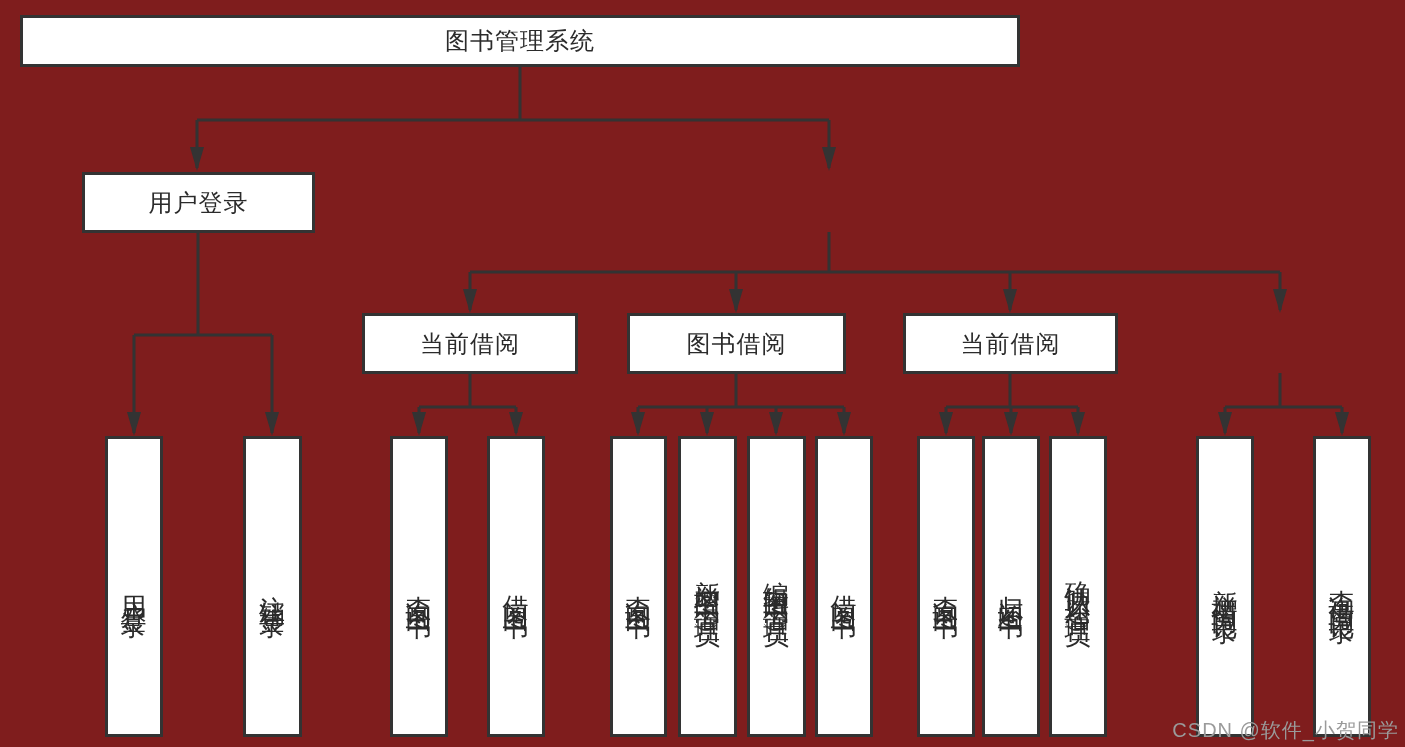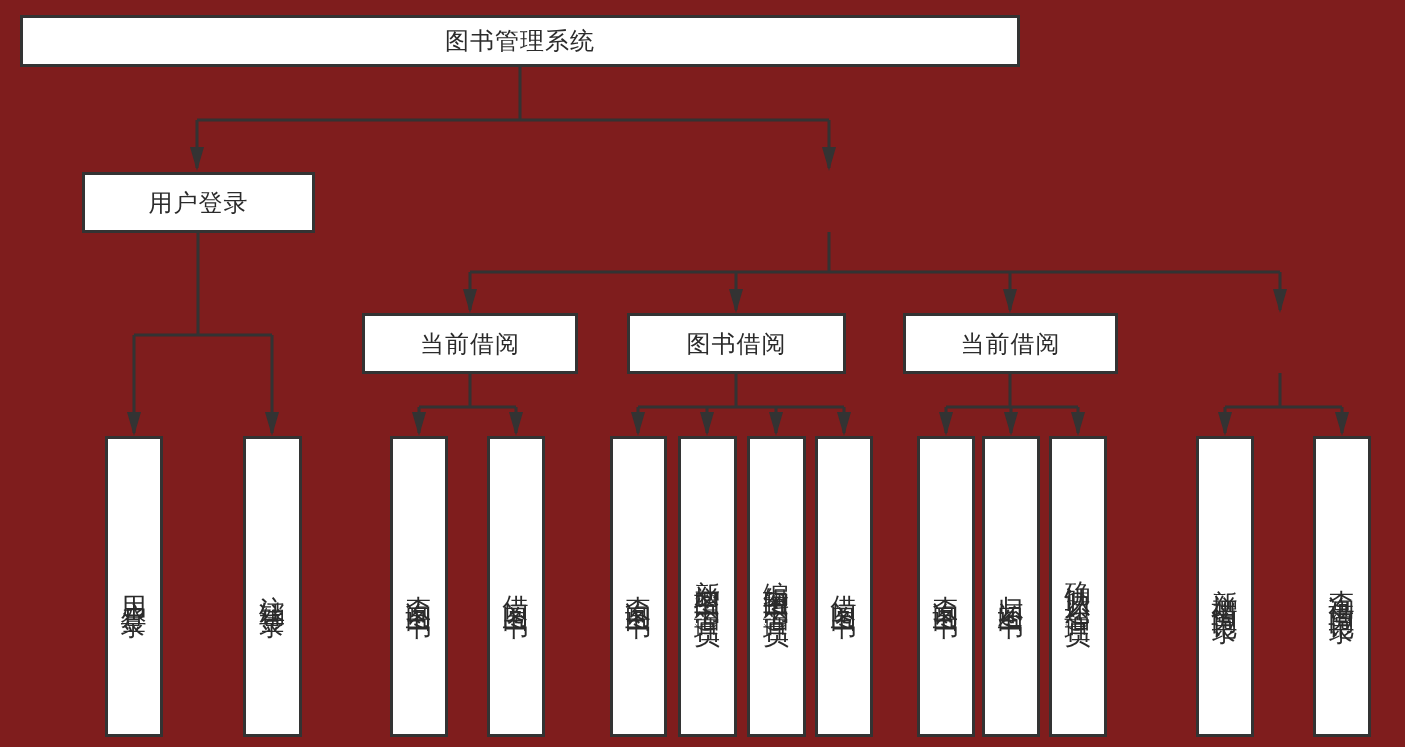--- a/index.html
+++ b/index.html
@@ -153,14 +153,15 @@
     <span>确认归还（管理员）</span>
   </div>
 
   <div class="vbox" style="left:1196px;width:58px">
     <span>新增借阅记录</span>
   </div>
   <div class="vbox" style="left:1313px;width:58px">
     <span>查询借阅记录</span>
   </div>
 
+  <div class="watermark">CSDN @软件_小贺同学</div>
 
 </div>
 
 </body></html>

